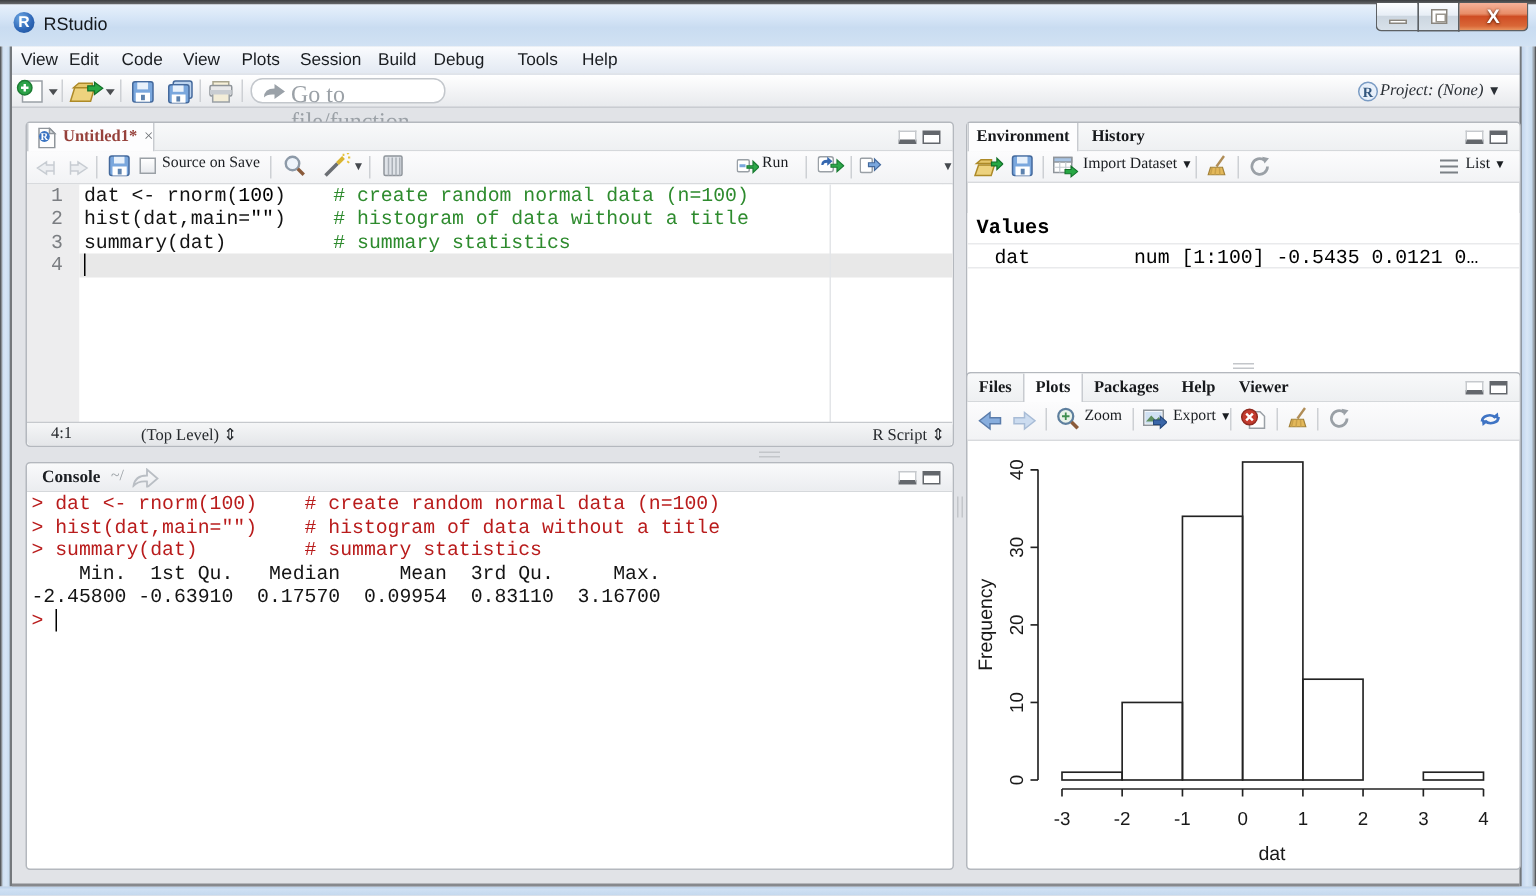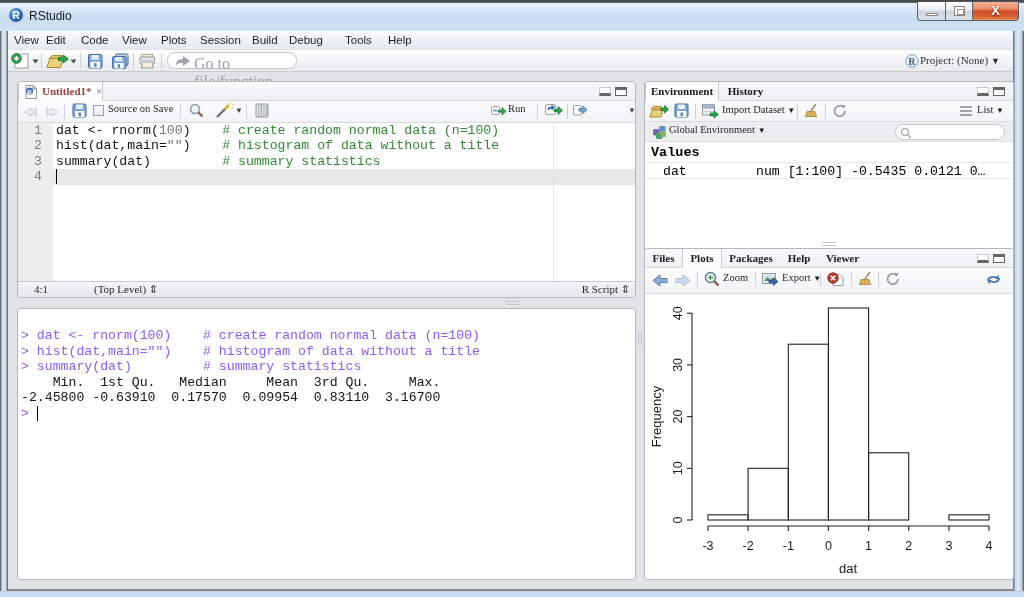--- a/index.html
+++ b/index.html
@@ -39,21 +39,21 @@
     background:linear-gradient(180deg,#fbfcfe 0%,#eef2f8 50%,#e3e9f2 100%);
     border-bottom:1px solid #dfe3ea; }
   #menubar span { position:absolute; top:3px; font-size:11.5px; color:#1a1d21; }
   #toolbar { left:8px; top:50px; width:1005px; height:22px;
     background:linear-gradient(180deg,#ffffff 0%,#f2f3f5 55%,#e8eaed 100%);
     border-bottom:1px solid #c9ccd1; }
   .tsep { position:absolute; top:3px; width:1px; height:15px; background:#cdd0d4; }
   #gotobox { left:159px; top:2px; width:130px; height:17px; background:#fff;
     border:1px solid #c3c7cc; border-radius:8px; }
   #gotobox span { position:absolute; left:26px; top:2px; font-size:16px; color:#9ba1a7; font-family:Liberation Serif, serif; }
-  #projbtn { left:912px; top:4px; font-size:11px; color:#2a2f35; font-family:"Liberation Serif",serif; }
+  #projbtn { left:912px; top:4px; font-size:11px; color:#2a2f35; font-family:"Liberation Serif",serif;font-style:italic; }
 
   
   .pane { position:absolute; background:#fff; border:1px solid #b4b8be; border-radius:3px; }
   .tabbar { position:absolute; left:0; top:0; right:0; height:19px;
     background:linear-gradient(180deg,#f8f9fa 0%,#eef0f2 100%); border-bottom:1px solid #d5d8db; border-radius:3px 3px 0 0;}
   .tab { position:absolute; top:0; height:19px; font-size:11px; font-weight:bold; font-family:"Liberation Serif",serif;
     color:#17191c; text-align:center; line-height:19px; }
   .tab.active { background:#fdfdfe; border-left:1px solid #c8cbd0; border-right:1px solid #c8cbd0; }
   .minmax { position:absolute; top:5px; width:12px; height:9px; }
   .mm-min { border-bottom:3px solid #63676c; border-left:1px solid #c6c9cd; border-right:1px solid #c6c9cd; border-top:1px solid #c6c9cd; background:#fff;}
@@ -64,33 +64,33 @@
 
   
   #srcpane { left:17px; top:81px; width:619px; height:217px; }
   #srctoolbar { top:19px; height:22px; }
   #gutter { position:absolute; left:0; top:40.5px; width:35px; height:160px; background:#ededee; color:#7b7e82;
     font-family:"Liberation Mono",monospace; font-size:13.2px; line-height:15.5px; text-align:right; padding-right:11px; }
   #code { position:absolute; left:35px; top:40.5px; right:0; height:160px; background:#fff; padding-left:3px;
     font-family:"Liberation Mono",monospace; font-size:13.2px; line-height:15.5px; white-space:pre; color:#131313; }
   #curline { position:absolute; left:0px; top:46.5px; right:0; height:15.5px; background:#e8e8e8; }
   #marginline { position:absolute; left:500px; top:0px; width:1px; height:160px; background:#e3e5e8; }
-  .kblue { color:#737373; }
+  .kblue { color:#000000; }
   .kgreen { color:#2e8b2e; }
   #srcstatus { position:absolute; left:0; right:0; bottom:0; height:16px; border-top:1px solid #c6c9cd;
     background:linear-gradient(180deg,#f5f6f7,#e4e6e9); border-radius:0 0 3px 3px;
     font-family:"Liberation Serif",serif; font-size:11px; color:#26292d; }
 
   
   #conpane { left:17px; top:308px; width:619px; height:272px; }
   #conheader { position:absolute; left:0; top:0; right:0; height:19px; border-radius:3px 3px 0 0;
     background:linear-gradient(180deg,#f9fafb 0%,#ebedf0 100%); border-bottom:1px solid #d5d8db; }
   #context { position:absolute; left:3px; top:19px; font-family:"Liberation Mono",monospace;
     font-size:13.2px; line-height:15.5px; white-space:pre; color:#141414; }
-  .mag { color:#8b5cf6; }
+  .mag { color:#b91c1c; }
 
   
   #envpane { left:644px; top:81px; width:370px; height:179px; }
   #envtb1 { top:19px; height:21px; }
   #envtb2 { position:absolute; left:0; right:0; top:40px; height:20px; background:#eceef0; border-bottom:1px solid #dcdee1; }
   #envsearch { position:absolute; right:8px; top:2px; width:110px; height:16px; background:#fff; border:1px solid #c4c8cd; border-radius:8px; }
   #envbody { position:absolute; left:0; right:0; top:60px; bottom:0; background:#fff; border-radius:0 0 3px 3px;
     font-family:"Liberation Mono",monospace; font-size:13.2px; }
 
   
@@ -263,20 +263,29 @@
 summary(dat)         <span class="kgreen"># summary statistics</span>
 <span style="border-left:1px solid #000;">&nbsp;</span></span></div>
     <div id="srcstatus">
       <span class="abs" style="left:16px;top:1px;">4:1</span>
       <span class="abs" style="left:76px;top:1px;">(Top Level) ⇕</span>
       <span class="abs" style="right:5px;top:1px;">R Script ⇕</span>
     </div>
   </div>
 
   <div class="pane" id="conpane">
+    <div id="conheader">
+      <span class="abs serift" style="left:10px;top:3px;font-weight:bold;font-size:11.5px;">Console</span>
+      <span class="abs serift" style="left:56px;top:3px;color:#9aa0a5;">~/</span>
+      <svg class="abs" style="left:70px;top:3px;" width="18" height="13" viewBox="0 0 18 13">
+        <path d="M 1 12 q 1 -7 9 -7 l 0 -4 l 7 6 l -7 6 l 0 -4 q -6 -0.5 -9 3 z" fill="none" stroke="#b9bec4" stroke-width="1.2"></path>
+      </svg>
+      <div class="abs minmax mm-min" style="right:24px;"></div>
+      <div class="abs minmax mm-max" style="right:8px;"></div>
+    </div>
     <div id="context"><span class="mag">&gt; dat &lt;- rnorm(100)    # create random normal data (n=100)
 &gt; hist(dat,main="")    # histogram of data without a title
 &gt; summary(dat)         # summary statistics</span>
     Min.  1st Qu.   Median     Mean  3rd Qu.     Max. 
 -2.45800 -0.63910  0.17570  0.09954  0.83110  3.16700 
 <span class="mag">&gt; </span><span style="border-left:1px solid #000;">&nbsp;</span></div>
   </div>
 
   <div class="pane" id="envpane">
     <div class="tabbar">
@@ -326,35 +335,20 @@
       </svg>
       <g></g>
       <svg class="abs" style="left:314px;top:4px;" width="14" height="12" viewBox="0 0 14 12">
         <g stroke="#7b8085" stroke-width="1.4">
           <line x1="1" y1="2" x2="13" y2="2"></line>
           <line x1="1" y1="6" x2="13" y2="6"></line>
           <line x1="1" y1="10" x2="13" y2="10"></line>
         </g>
       </svg>
       <span class="abs serift" style="left:332px;top:3px;">List <span style="font-size:8px;">▼</span></span>
-    </div>
-    <div id="envtb2">
-      <svg class="abs" style="left:7px;top:3px;" width="15" height="15" viewBox="0 0 15 15">
-        <rect x="1" y="4" width="6.5" height="6.5" rx="1.5" fill="#7f64b0"></rect>
-        <rect x="7" y="1" width="6.5" height="6.5" rx="1.5" fill="#5c8fd6"></rect>
-        <rect x="4" y="7.5" width="6.5" height="6.5" rx="1.5" fill="#4aa36c"></rect>
-        <rect x="8.5" y="6" width="5.5" height="6" rx="1.5" fill="#8cb361"></rect>
-      </svg>
-      <span class="abs serift" style="left:24px;top:2px;">Global Environment <span style="font-size:8px;">▼</span></span>
-      <div id="envsearch">
-        <svg class="abs" style="left:4px;top:2px;" width="12" height="12" viewBox="0 0 12 12">
-          <circle cx="5" cy="5" r="3.5" fill="none" stroke="#a9aeb4" stroke-width="1.4"></circle>
-          <line x1="7.7" y1="7.7" x2="10.6" y2="10.6" stroke="#a9aeb4" stroke-width="1.6"></line>
-        </svg>
-      </div>
     </div>
     <div id="envbody">
       <div style="padding:3px 0 0 6px; font-weight:bold; font-size:13.5px;">Values</div>
       <div style="position:relative; border-top:1px solid #e9eaec; border-bottom:1px solid #e9eaec; height:17px; margin-top:2px;">
         <span class="abs" style="left:18px;top:1px;">dat</span>
         <span class="abs" style="left:111px;top:1px;text-align:right;">num [1:100] -0.5435 0.0121 0…</span>
       </div>
     </div>
   </div>
 

